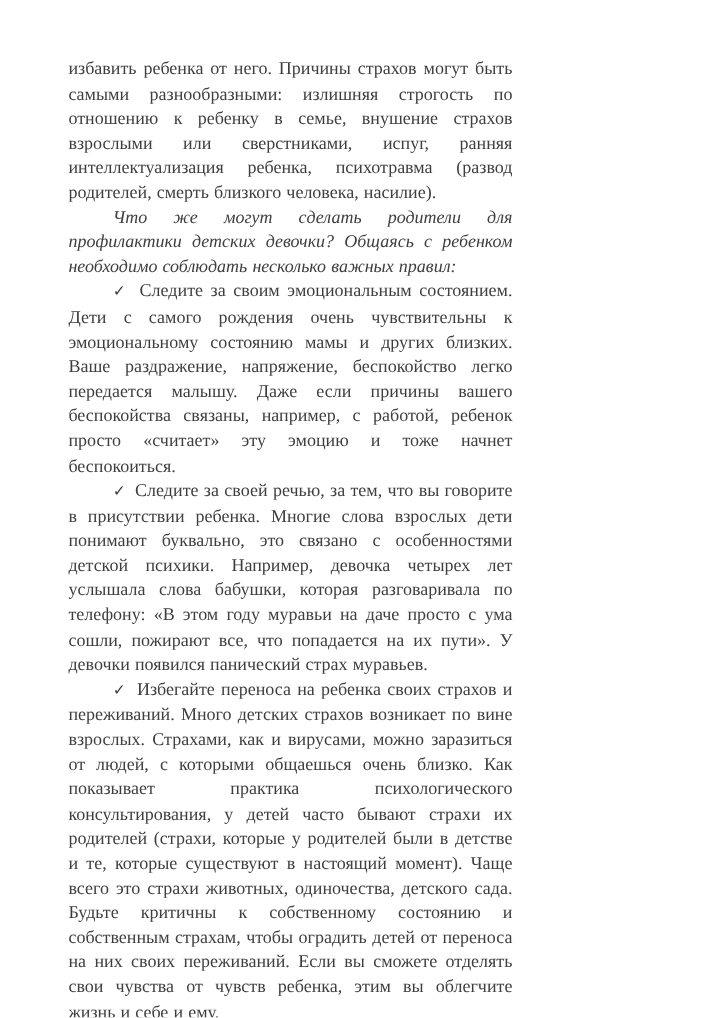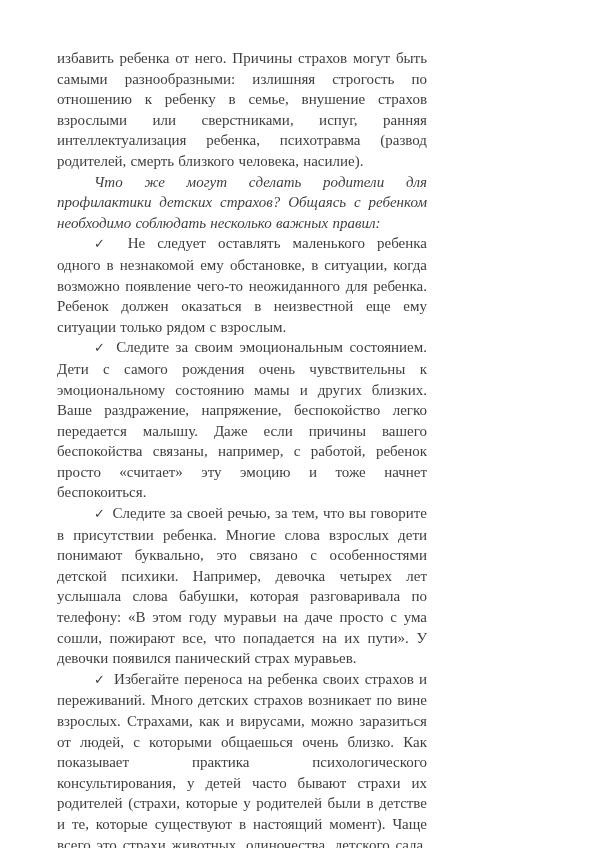--- a/index.html
+++ b/index.html
@@ -42,19 +42,18 @@
     color: #3e3e3e;
     padding-right: 3px;
   }
 </style>
 </head>
 <body>
 
 <div class="page">
   <div class="doc-body">
       <p class="para plain">избавить ребенка от него. Причины страхов могут быть самыми разнообразными: излишняя строгость по отношению к ребенку в семье, внушение страхов взрослыми или сверстниками, испуг, ранняя интеллектуализация ребенка, психотравма (развод родителей, смерть близкого человека, насилие).</p>
-      <p class="para italic">Что же могут сделать родители для профилактики детских страхов? Общаясь с ребенком необходимо соблюдать несколько важных правил:</p>
-      <p class="para bullet"><span class="check">✓</span> Не следует оставлять маленького ребенка одного в незнакомой ему обстановке, в ситуации, когда возможно появление чего-то неожиданного для ребенка. Ребенок должен оказаться в неизвестной еще ему ситуации только рядом с взрослым.</p>
+      <p class="para italic">Что же могут сделать родители для профилактики детских девочки? Общаясь с ребенком необходимо соблюдать несколько важных правил:</p>
       <p class="para bullet"><span class="check">✓</span> Следите за своим эмоциональным состоянием. Дети с самого рождения очень чувствительны к эмоциональному состоянию мамы и других близких. Ваше раздражение, напряжение, беспокойство легко передается малышу. Даже если причины вашего беспокойства связаны, например, с работой, ребенок просто «считает» эту эмоцию и тоже начнет беспокоиться.</p>
       <p class="para bullet"><span class="check">✓</span> Следите за своей речью, за тем, что вы говорите в присутствии ребенка. Многие слова взрослых дети понимают буквально, это связано с особенностями детской психики. Например, девочка четырех лет услышала слова бабушки, которая разговаривала по телефону: «В этом году муравьи на даче просто с ума сошли, пожирают все, что попадается на их пути». У девочки появился панический страх муравьев.</p>
       <p class="para bullet"><span class="check">✓</span> Избегайте переноса на ребенка своих страхов и переживаний. Много детских страхов возникает по вине взрослых. Страхами, как и вирусами, можно заразиться от людей, с которыми общаешься очень близко. Как показывает практика психологического консультирования, у детей часто бывают страхи их родителей (страхи, которые у родителей были в детстве и те, которые существуют в настоящий момент). Чаще всего это страхи животных, одиночества, детского сада. Будьте критичны к собственному состоянию и собственным страхам, чтобы оградить детей от переноса на них своих переживаний. Если вы сможете отделять свои чувства от чувств ребенка, этим вы облегчите жизнь и себе и ему.</p>
     </div>
 </div>
 
 </body></html>

